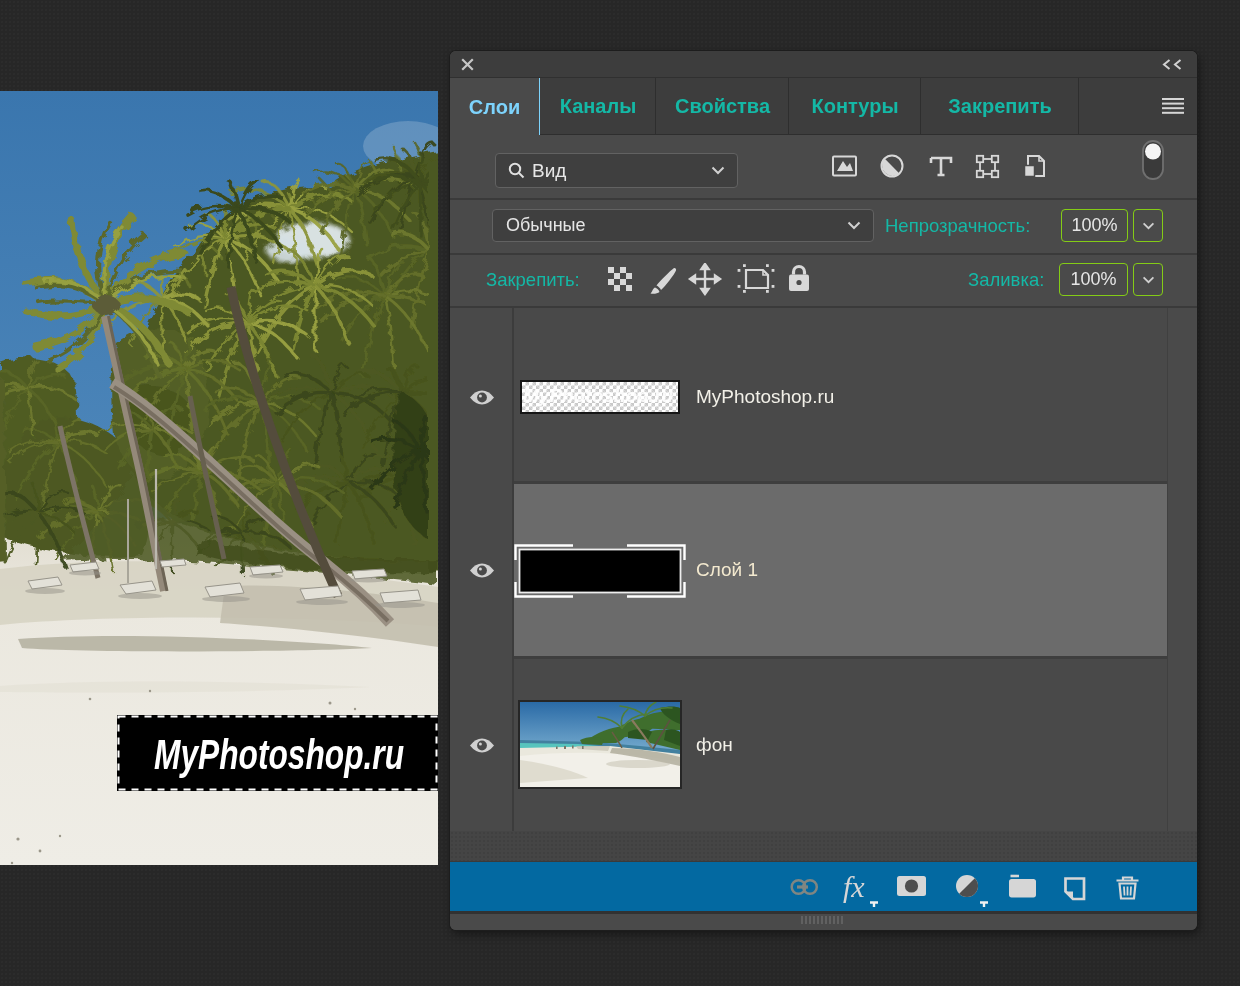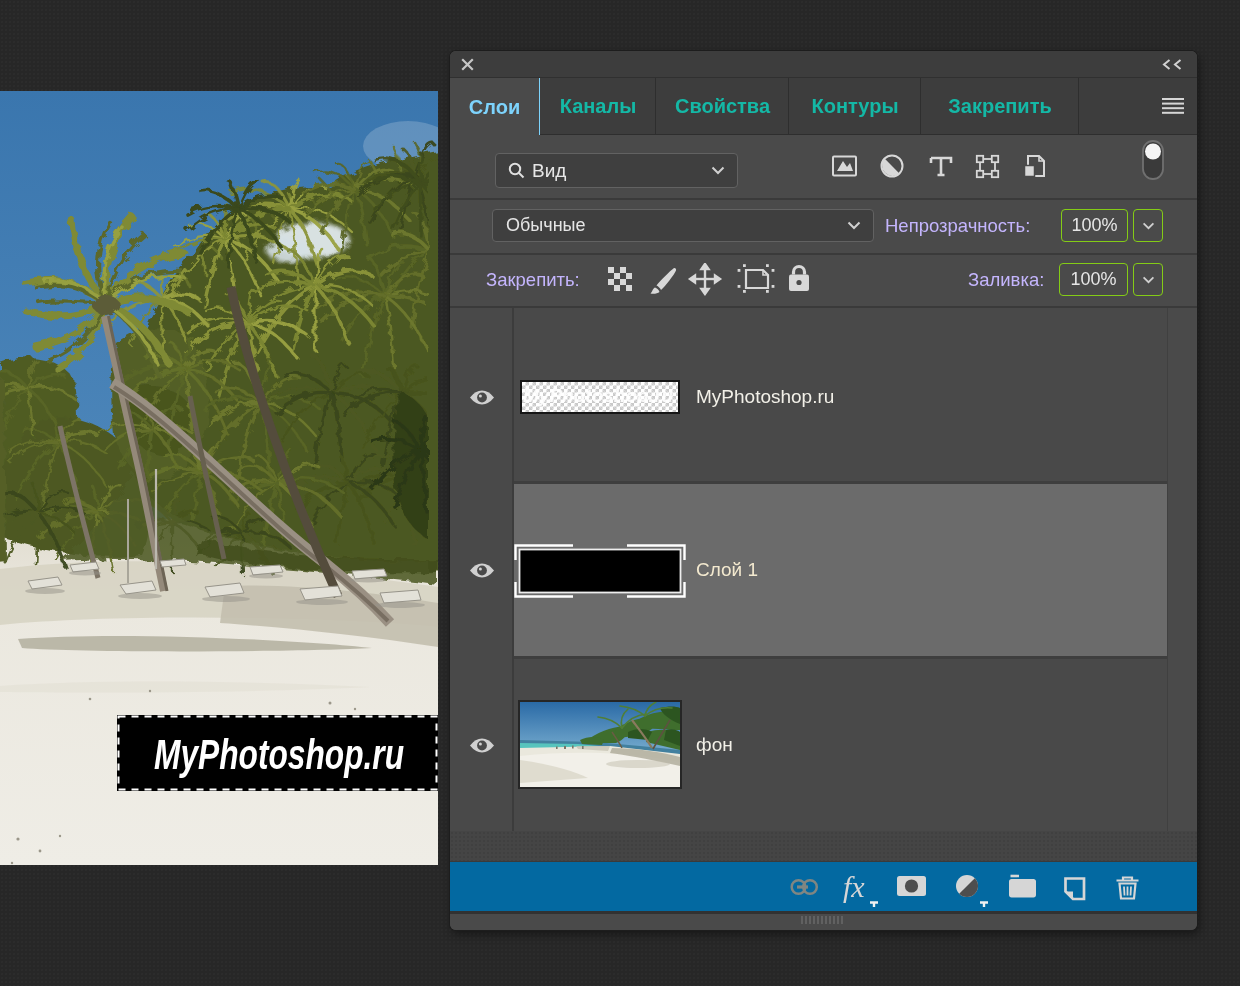--- a/index.html
+++ b/index.html
@@ -29,21 +29,21 @@
   .lockrow { top:204px; height:69px; }
   .divider { position:absolute; left:0; width:747px; height:2px; background:#3a3a3a; }
   .combo {
     position:absolute; background:#3f3f3f; border:1px solid #626262; border-radius:4px;
     color:#e6e6e6; font-size:18px; display:flex; align-items:center;
   }
   .vbox {
     position:absolute; border:1px solid #84cc16; border-radius:4px;
     color:#e6e6e6; font-size:18px; display:flex; align-items:center; justify-content:center;
   }
-  .label { position:absolute; color:#c4b5fd; font-size:18.5px; }
+  .label { position:absolute; color:#14b8a6; font-size:18.5px; }
   .rowsarea { position:absolute; left:0; top:257px; width:747px; height:523px; background:#494949; }
   .lrow { position:absolute; left:0; width:747px; height:173px; }
   .lrow .main { position:absolute; left:64px; top:0; width:653px; height:173px; background:#494949; }
   .lrow.sel .main { background:#6b6b6b; }
   .eyecol { position:absolute; left:0; top:0; width:64px; height:523px; background:#494949; border-right:2px solid #3c3c3c; }
   .gutter { position:absolute; left:717px; top:0; width:30px; height:523px; background:#4a4a4a; border-left:1px solid #404040; }
   .ldiv { position:absolute; left:0; width:717px; height:3px; background:#3e3e3e; }
   .lname { position:absolute; left:246px; color:#f2f0e8; font-size:19px; }
   .texstrip { position:absolute; left:0; top:780px; width:747px; height:31px; background-color:#454545;
     background-image: radial-gradient(circle, #404040 0.8px, transparent 1px); background-size:4px 4px;

